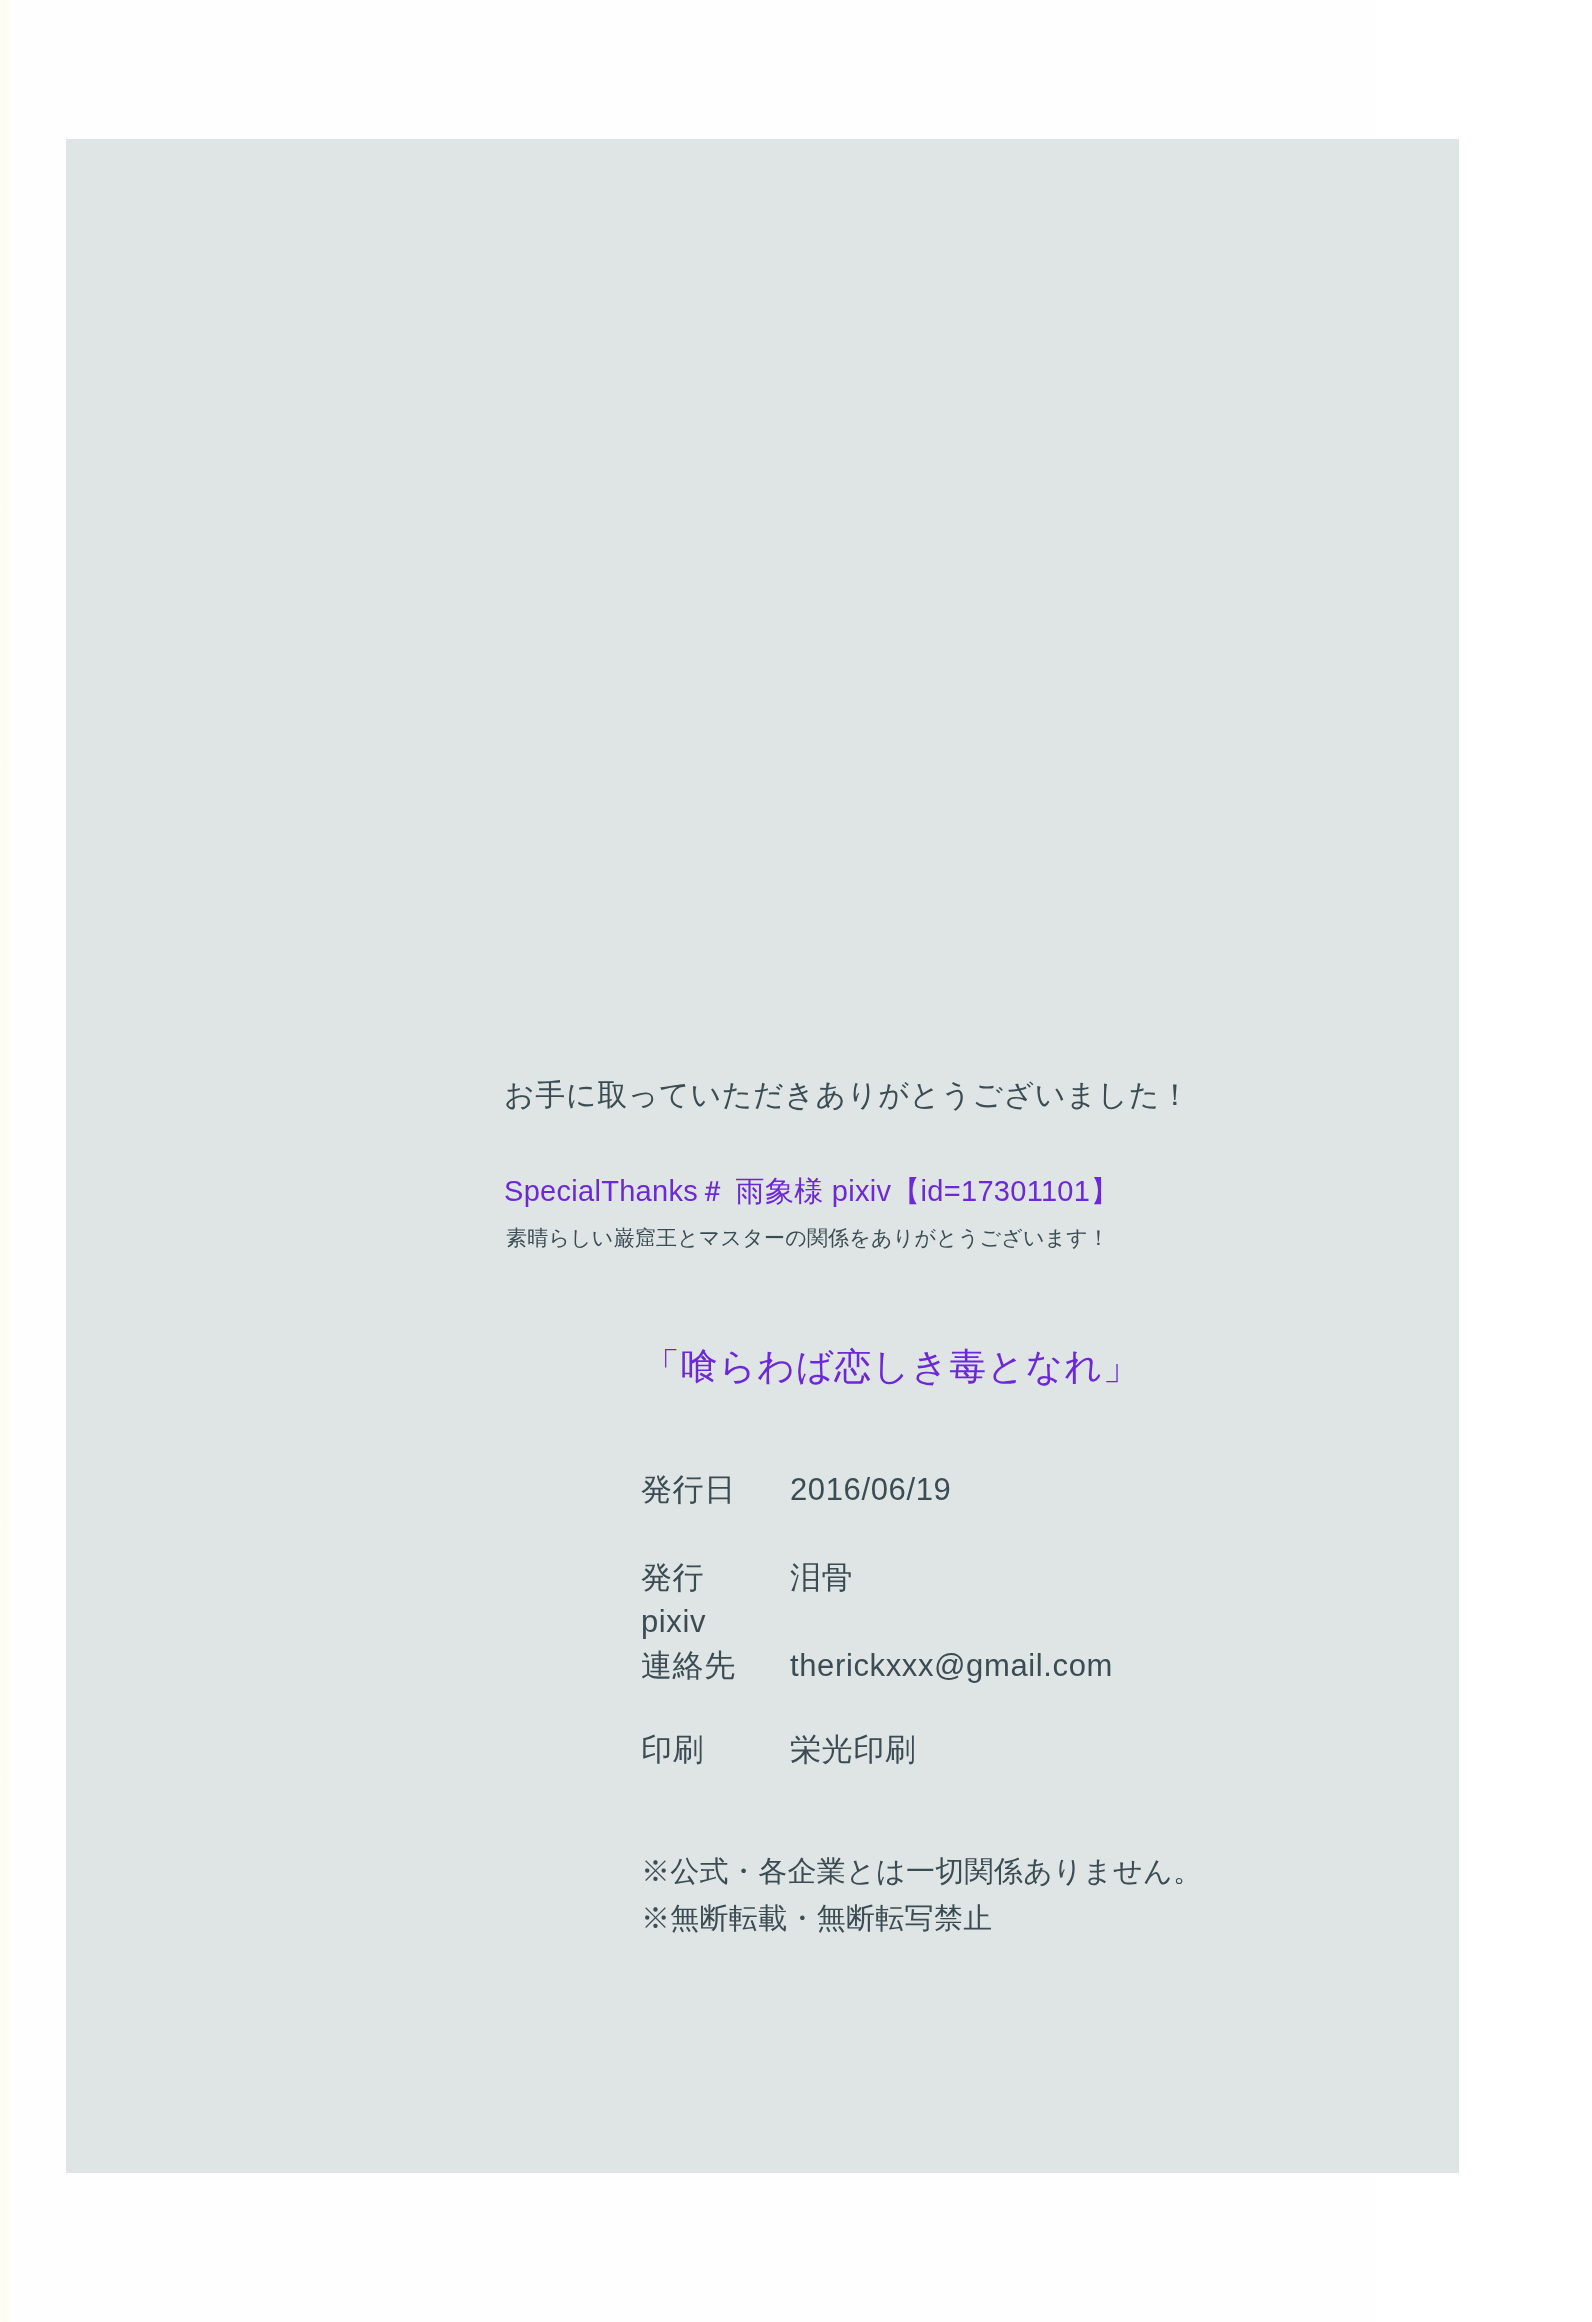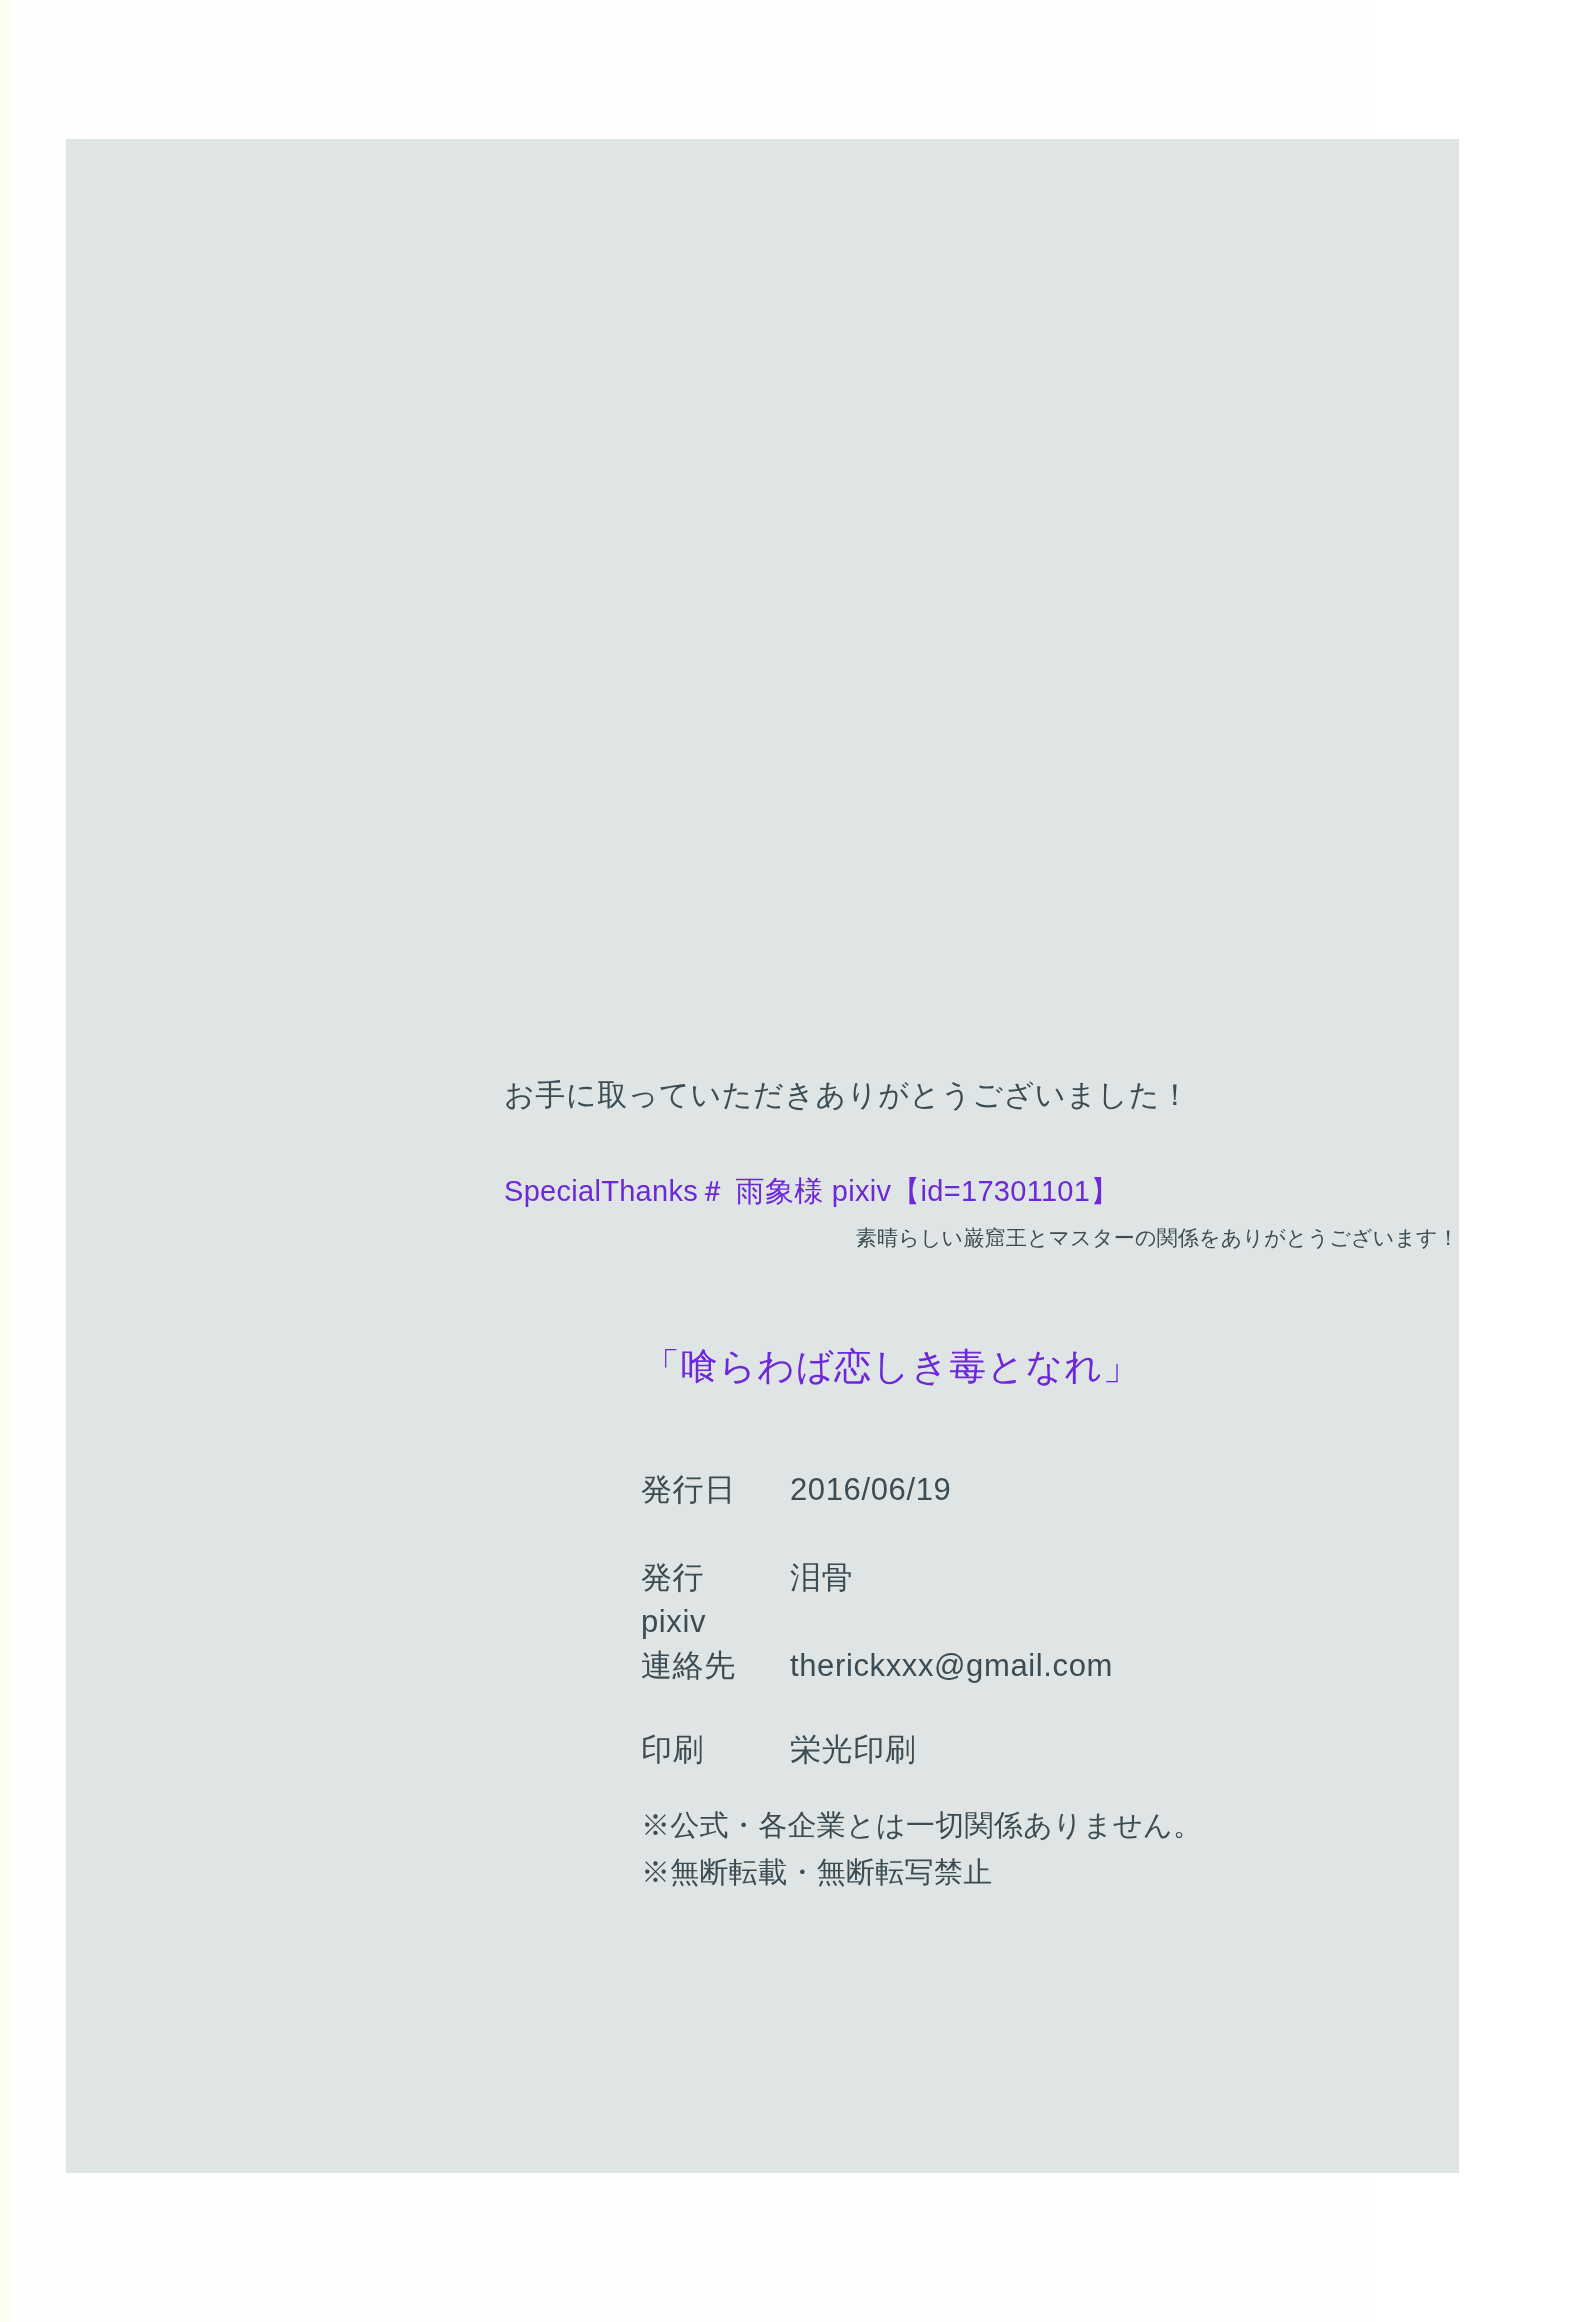--- a/index.html
+++ b/index.html
@@ -60,21 +60,20 @@
     margin-left: 438px;
     margin-top: 56px;
     color: #6d28d9;
   }
   .thanks-sub {
     font-size: 21px;
     letter-spacing: 0.01em;
     margin-left: 440px;
     margin-top: 12px;
     color: #3b4c54;
-    text-align: right;
   }
   .work-title {
     font-size: 37px;
     letter-spacing: 0.02em;
     margin-left: 577px;
     margin-top: 90px;
     color: #6d28d9;
   }
   .info-block {
     margin-top: 76px;
@@ -94,21 +93,21 @@
   .info-row .v {
     flex: 1 1 auto;
   }
   .gap-lg {
     height: 44px;
   }
   .gap-md {
     height: 40px;
   }
   .notes {
-    margin-top: 30px;
+    margin-top: 76px;
     margin-left: 575px;
     color: #3b4c54;
   }
   .note {
     font-size: 29px;
     line-height: 1.62;
     letter-spacing: 0.01em;
   }
 </style>
 </head>

